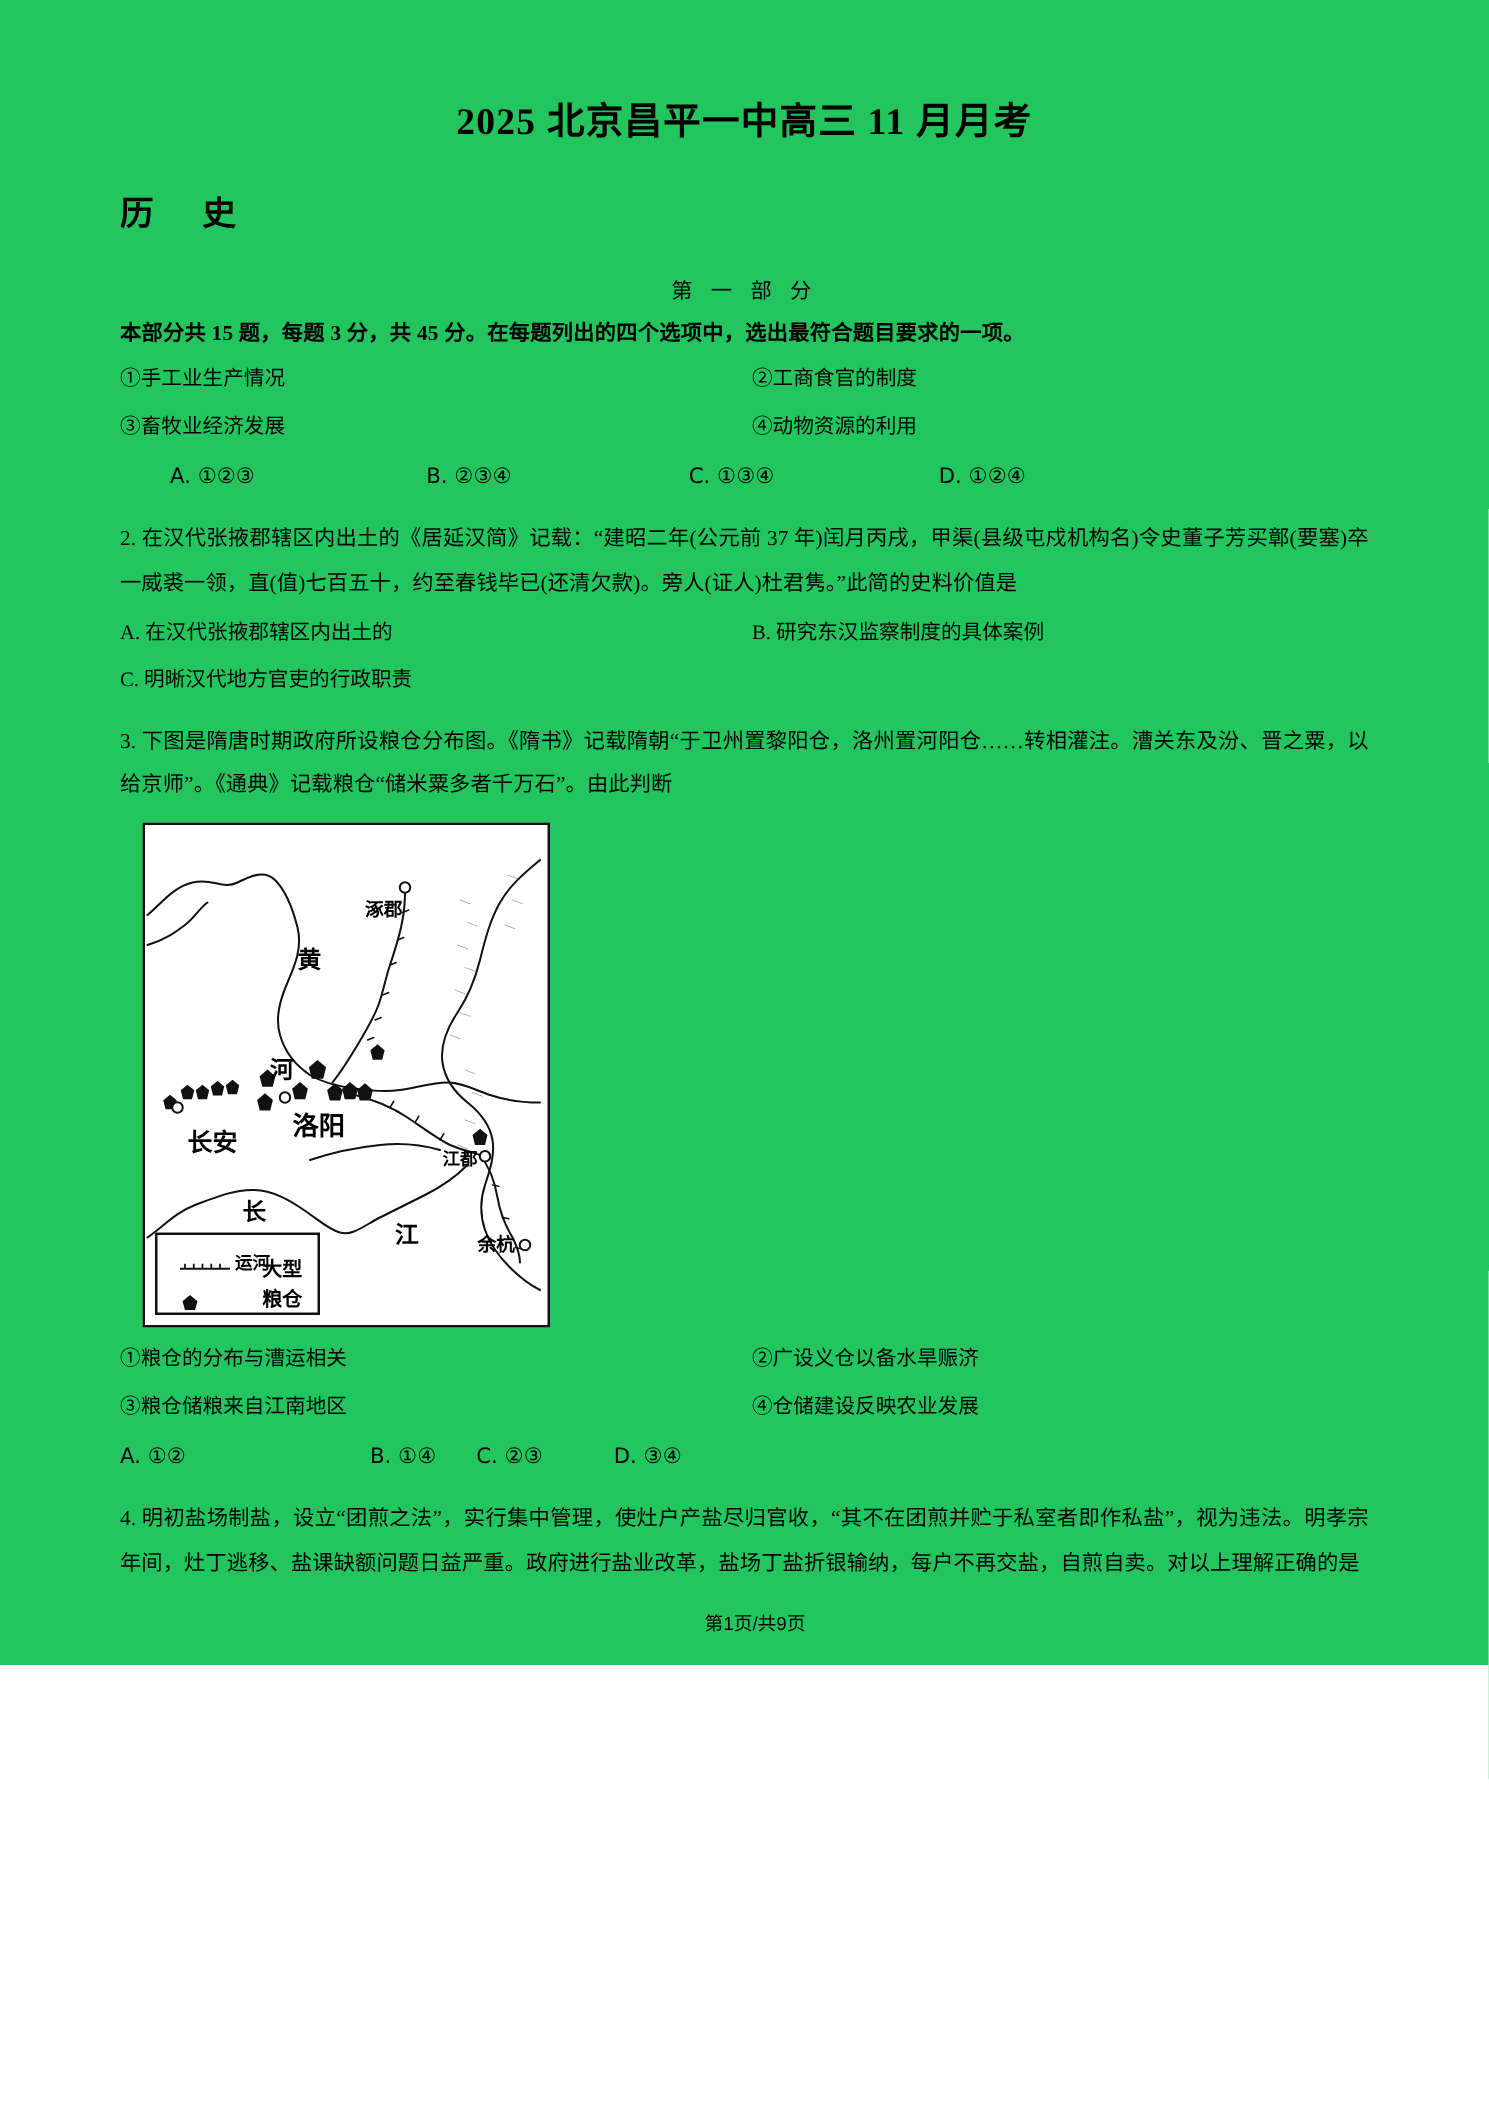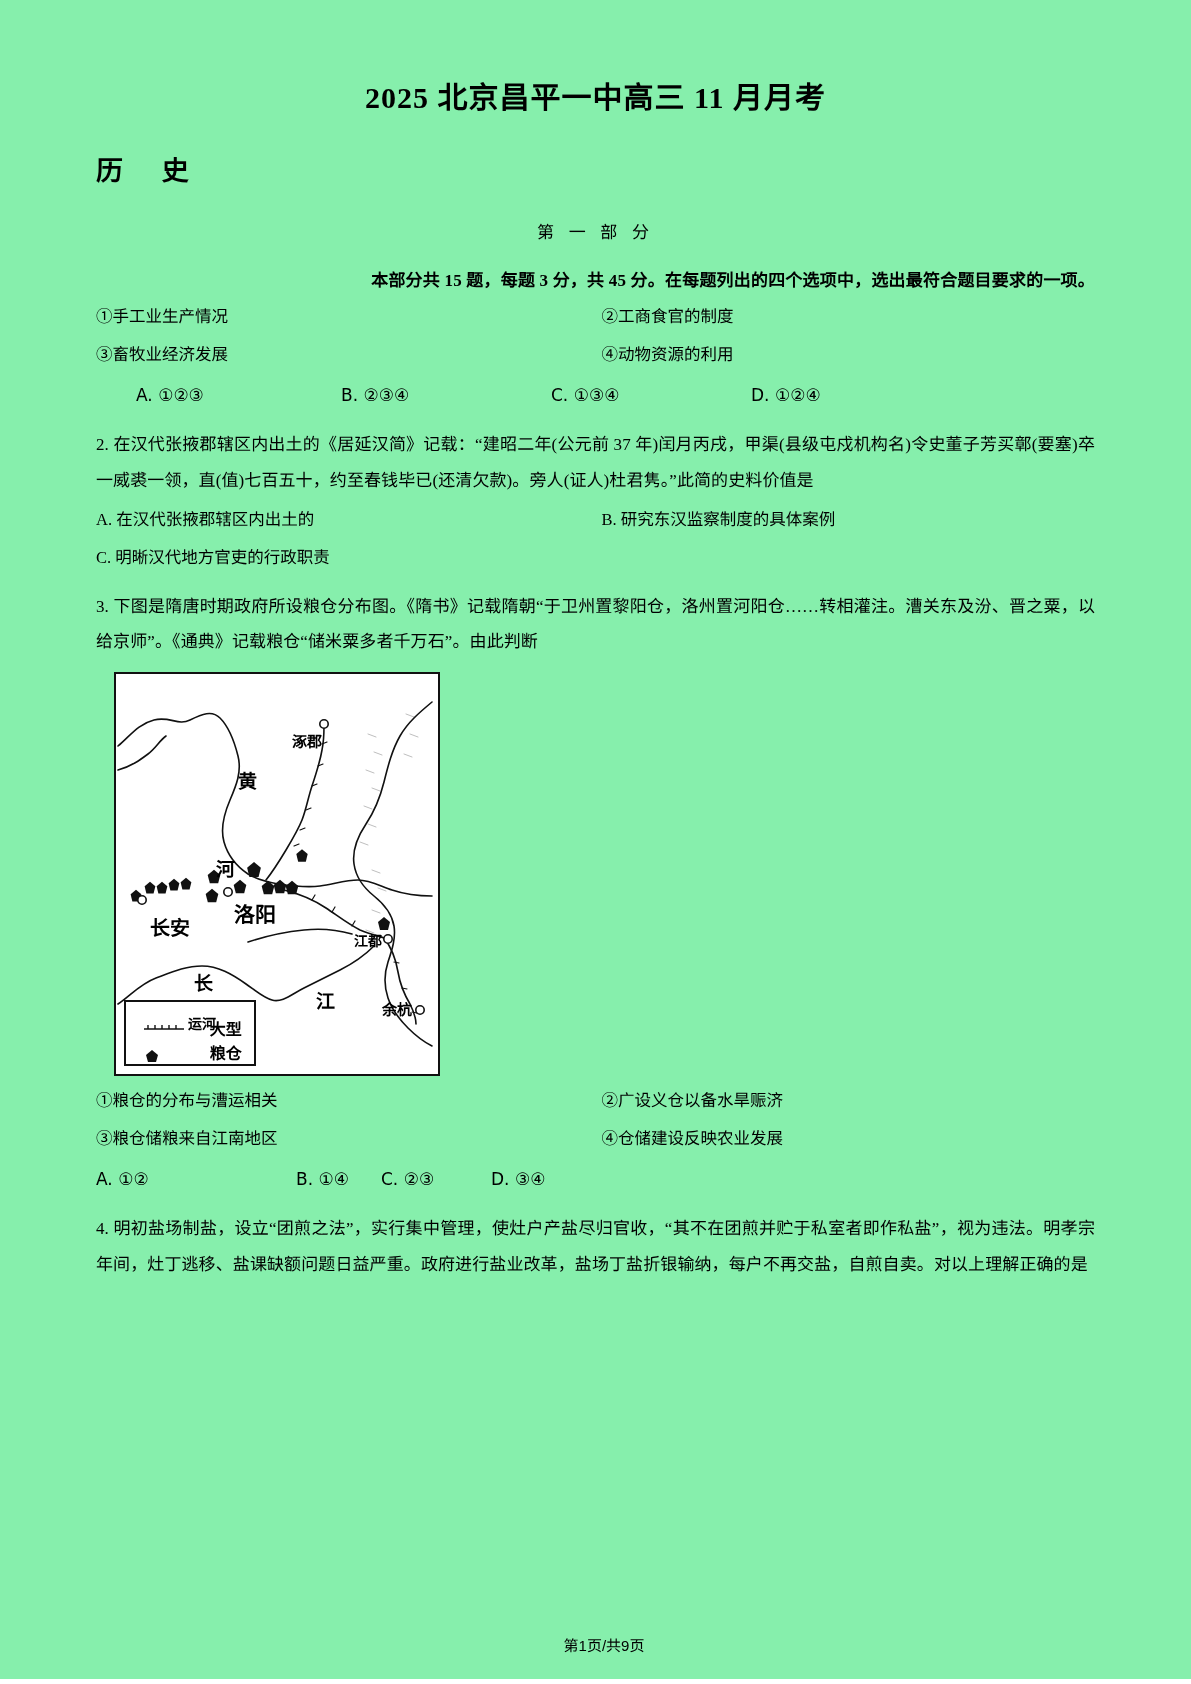--- a/index.html
+++ b/index.html
@@ -8,23 +8,23 @@
     padding: 0;
     background: #ffffff;
   }
   body {
     font-family: "Liberation Serif", "DejaVu Serif", serif;
     color: #000000;
   }
   .page {
     position: relative;
     width: 1191px;
-    height: 1679px;
+    height: 1332px;
     margin: 0 auto;
-    background: #86efac;
+    background: #22c55e;
     overflow: hidden;
     box-sizing: border-box;
     padding: 0 96px;
   }
 
   
   .doc-title {
     text-align: center;
     font-size: 30px;
     font-weight: bold;
@@ -44,24 +44,23 @@
     font-size: 17px;
     letter-spacing: 5px;
     margin-top: 30px;
     font-family: "Liberation Sans", "DejaVu Sans", sans-serif;
   }
 
   
   .instruction {
     font-size: 17px;
     font-weight: bold;
-    margin-top: 22px;
+    margin-top: 8px;
     line-height: 1.85;
     letter-spacing: 0.2px;
-    text-align: right;
   }
   .q-stem {
     font-size: 17px;
     line-height: 2.1;
     margin-top: 12px;
     text-align: justify;
     text-justify: inter-ideograph;
     letter-spacing: 0.1px;
   }
 

